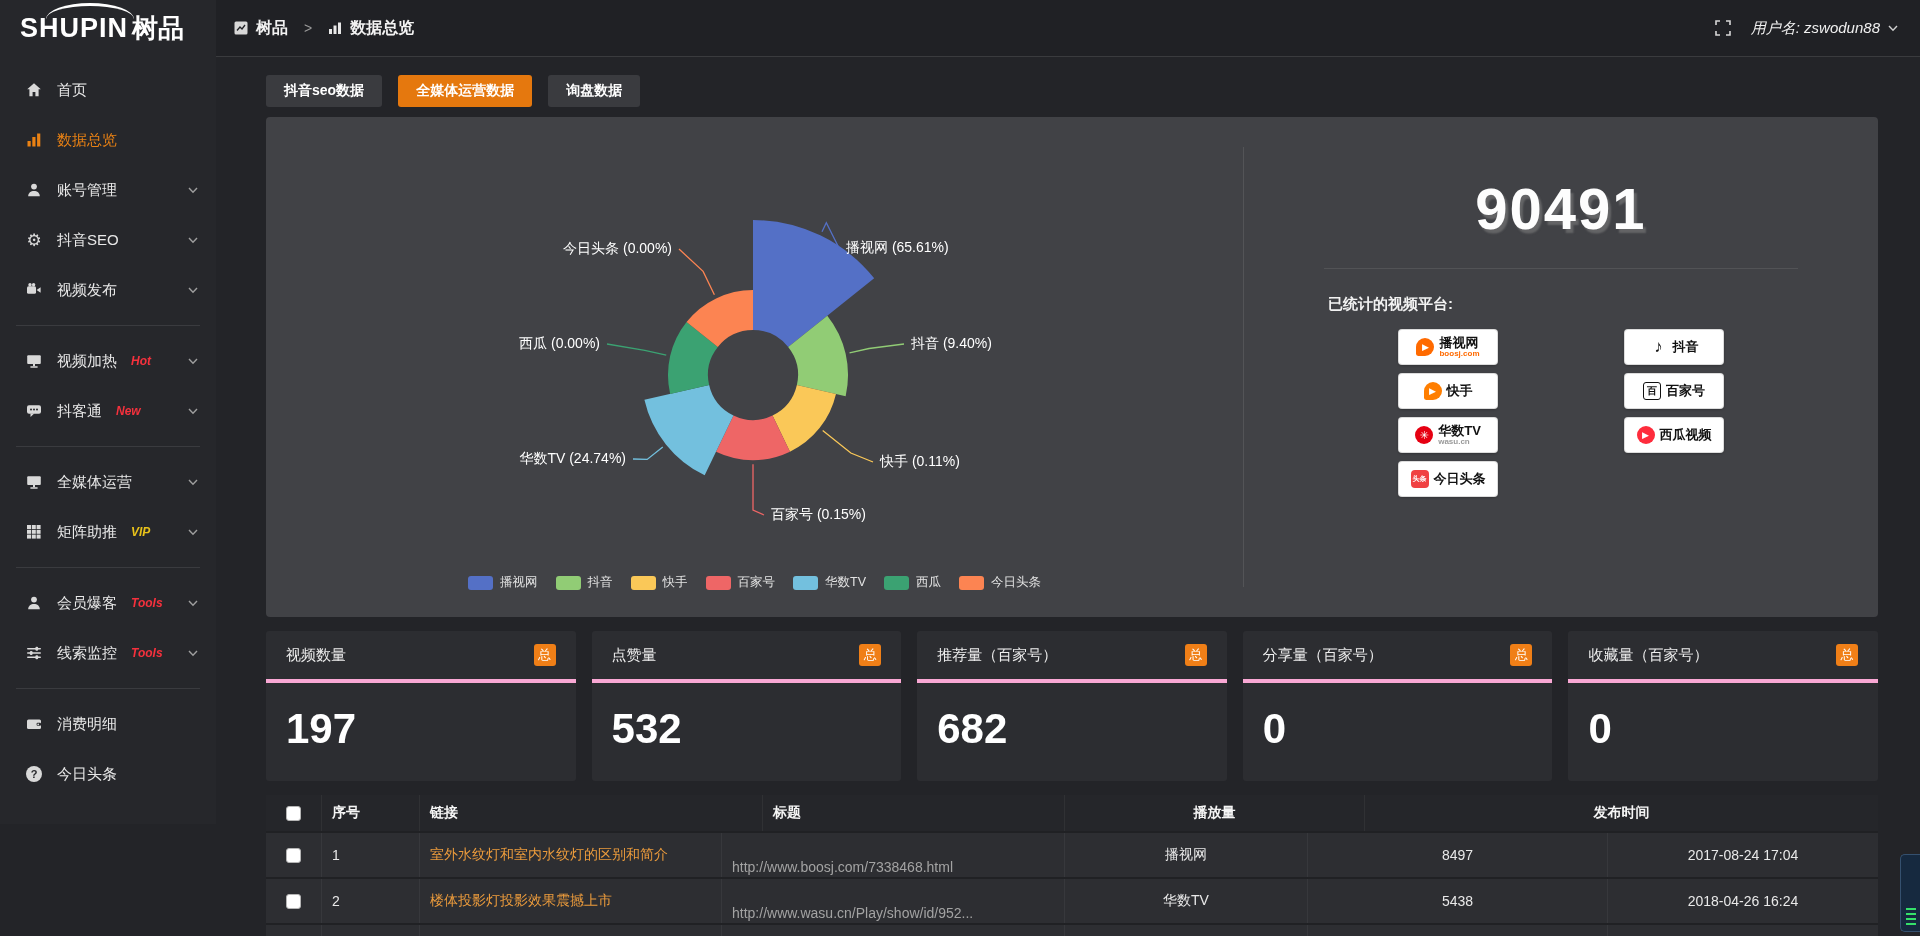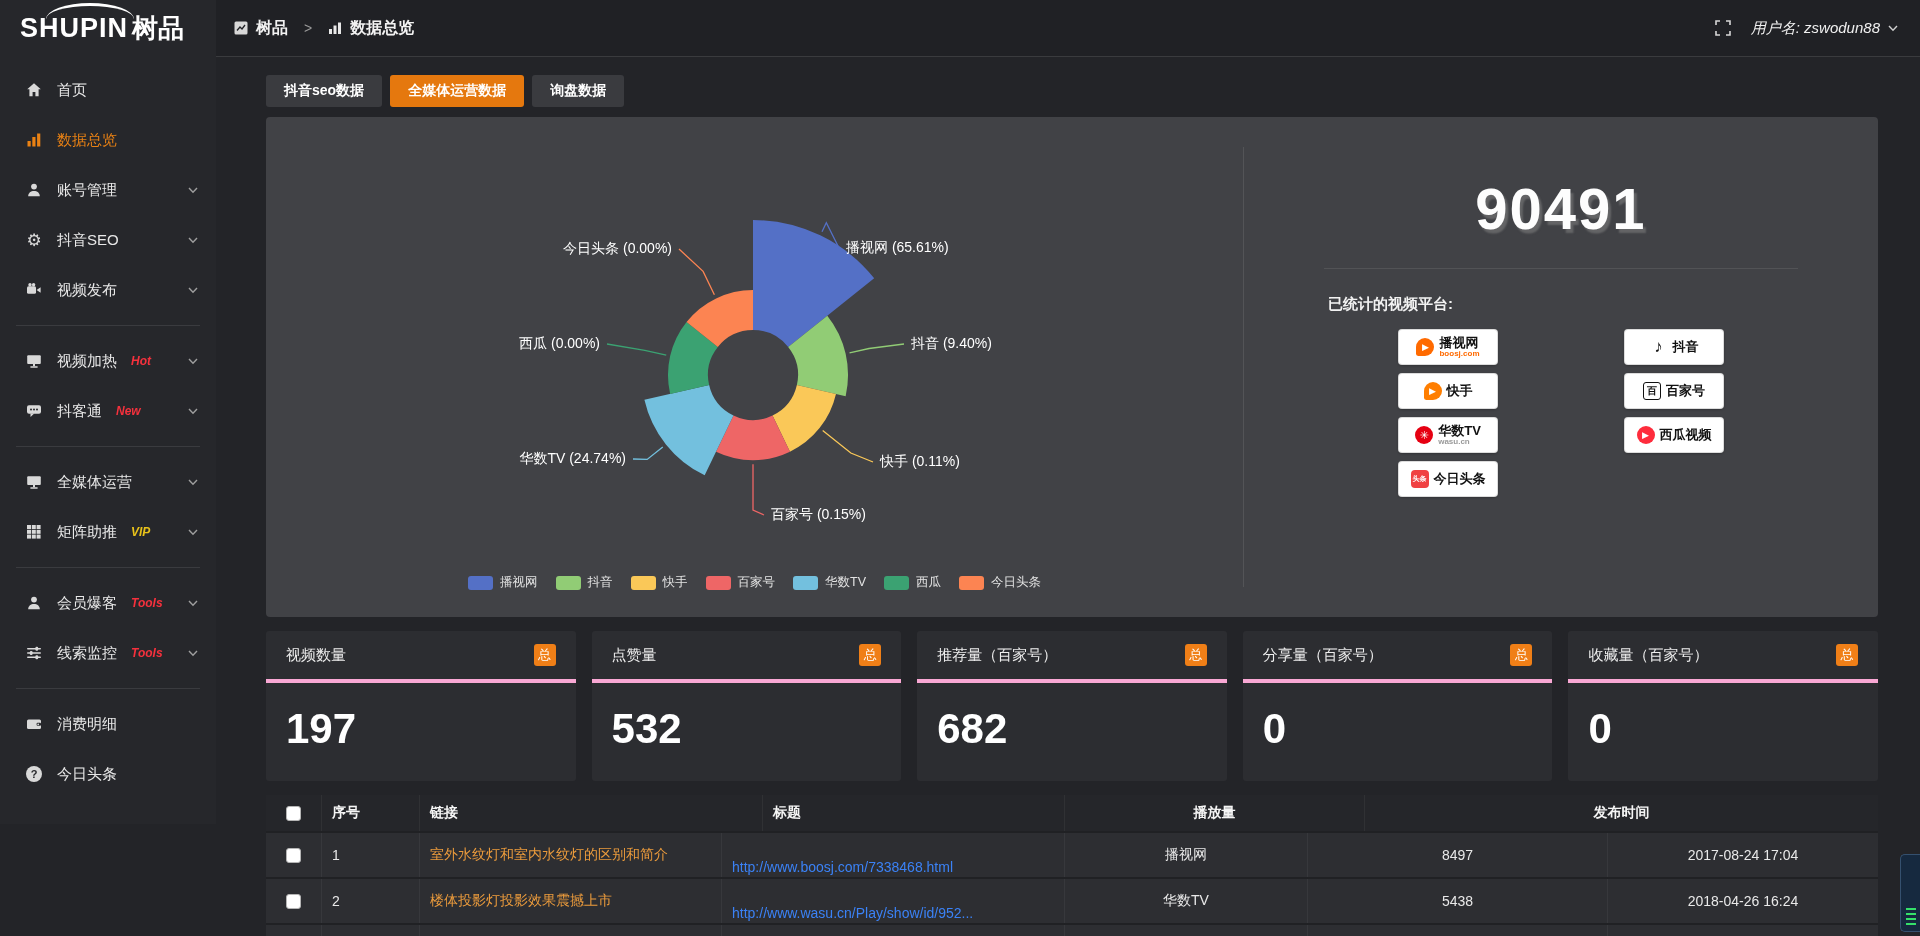--- a/index.html
+++ b/index.html
@@ -31,21 +31,21 @@
   .topbar { position:absolute; left:216px; top:0; right:0; height:57px; background:#202125;
     border-bottom:1px solid #3a3b3e; display:flex; align-items:center; padding:0 22px 0 18px; }
   .crumb { display:flex; align-items:center; gap:8px; color:#f2f2f2; font-size:16px; font-weight:600; cursor:pointer; }
   .crumb-sep { color:#9a9a9a; font-size:14px; margin:0 8px; font-weight:400; }
   .topbar-right { margin-left:auto; display:flex; align-items:center; gap:20px;font-style:italic; }
   .fs-btn { display:flex; cursor:pointer; }
   .user-box { display:flex; align-items:center; gap:8px; color:#f0f0f0; font-size:15px; cursor:pointer; }
 
   
   .content { position:absolute; left:216px; top:57px; right:0; bottom:0; padding:18px 42px 0 50px; overflow:hidden; }
-  .tabs { display:flex; gap:8px; height:32px; }
+  .tabs { display:flex; gap:16px; height:32px; }
   .tab { height:32px; padding:0 18px; display:flex; align-items:center; background:#3a3b3f;
     color:#fff; font-size:14px; font-weight:600; border-radius:3px; cursor:pointer; }
   .tab.active { background:#e5780e; }
 
   
   .chart-panel { position:relative; margin-top:10px; height:500px; background:#414246; border-radius:4px; }
   .chart-left { position:absolute; left:0; top:0; width:977px; height:500px; }
   .legend { position:absolute; left:0; right:0; bottom:26px; display:flex; justify-content:center; gap:18px; }
   .legend-item { display:flex; align-items:center; gap:7px; cursor:pointer; }
   .legend-chip { width:25px; height:14px; border-radius:3px; }
@@ -90,21 +90,21 @@
   .c-check { width:56px; justify-content:center; }
   .c-idx  { width:98px; }
   .c-title{ width:302px; }
   .c-link { width:343px; }
   .c-plat { width:243px; justify-content:center; }
   .c-plays{ width:300px; justify-content:center; }
   .c-time { flex:1; justify-content:center; }
   .checkbox { width:15px; height:15px; background:#fff; border:1px solid #b5b5b5; border-radius:3px; cursor:pointer; }
   a.t-link { text-decoration:none; white-space:nowrap; overflow:hidden; text-overflow:ellipsis; }
   .title-link { color:#eb9b3c;font-family:Liberation Serif, serif; }
-  .url-link { color:#3b82f6;margin-top:23px; }
+  .url-link { color:#a3a3a3;margin-top:23px; }
 
   
   .floating-widget { position:absolute; right:0; bottom:4px; width:20px; height:78px; background:#16293f;
     border:1px solid #35506e; border-right:none; border-radius:5px 0 0 5px; cursor:pointer;
     display:flex; flex-direction:column; justify-content:flex-end; align-items:center; padding-bottom:6px; gap:3px; }
   .fw-dash { width:10px; height:2px; background:#35e06a; }
 </style>
 </head>
 <body>
 

